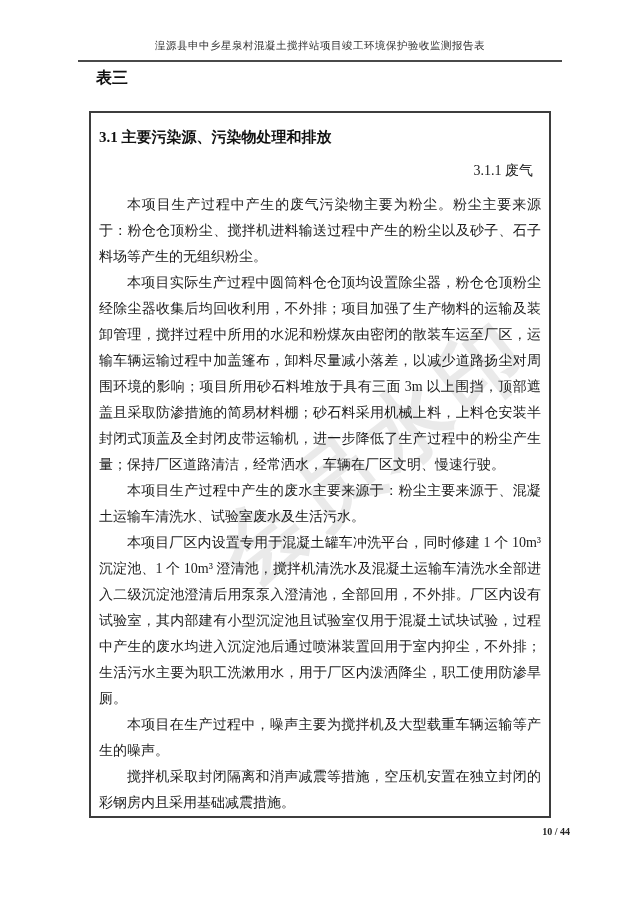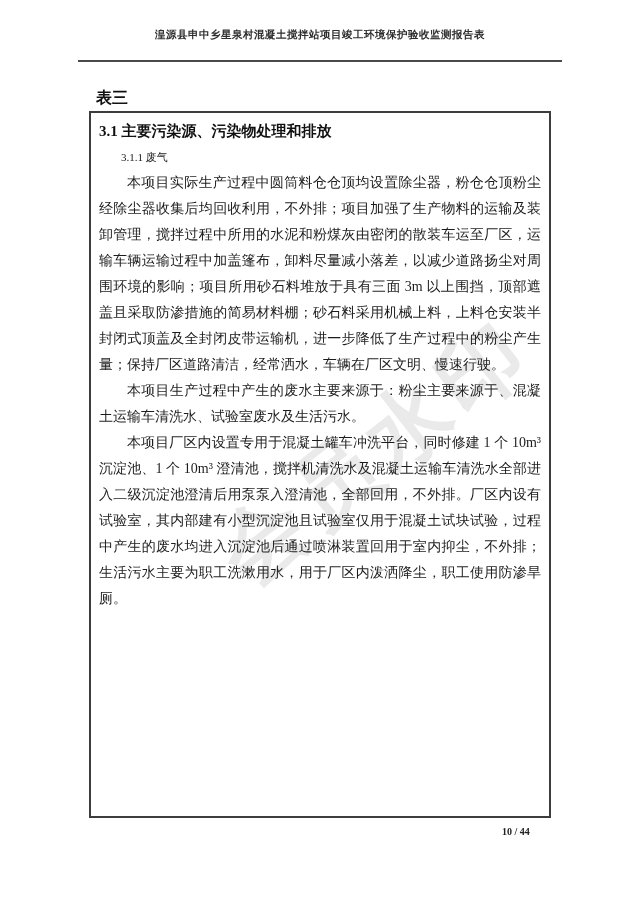--- a/index.html
+++ b/index.html
@@ -7,24 +7,24 @@
     position: relative;
     width: 640px;
     height: 905px;
     background: #ffffff;
     overflow: hidden;
     font-family: "Liberation Serif", "DejaVu Serif", serif;
     color: #1c1c1c;
   }
   .header-title {
     position: absolute;
-    top: 28px; left: 0; right: 0;
+    top: 39px; left: 0; right: 0;
     text-align: center;
     font-size: 10.5px;
-    font-weight: bold;
+    font-weight: normal;
     color: #2e2e2e;
     letter-spacing: 0.5px;
   }
   .header-rule {
     position: absolute;
     top: 60px; left: 78px;
     width: 484px; height: 2px;
     background: #4a4a4a;
   }
   .watermark {
@@ -36,60 +36,61 @@
     font-size: 84px;
     font-weight: bold;
     color: rgba(175, 175, 175, 0.26);
     letter-spacing: 8px;
     white-space: nowrap;
     pointer-events: none;
     user-select: none;
   }
   .caption {
     position: absolute;
-    top: 88px; left: 96px;
+    top: 68px; left: 96px;
     font-size: 16px;
     font-weight: bold;
     color: #111;
   }
   .sheet {
     position: absolute;
     top: 111px; left: 89px;
     width: 462px; height: 707px;
     border: 2px solid #3d3d3d;
     box-sizing: border-box;
-    padding: 5px 8px 0 8px;
+    padding: 11px 8px 0 8px;
     background: transparent;
   }
   .section-title {
     margin: 0;
     font-size: 15px;
     font-weight: bold;
     line-height: 26px;
     color: #111;
   }
   .sub {
-    margin: 0;
-    font-size: 11px;
+    margin: 8px;
+    font-size: 14px;
     line-height: 26px;
     text-indent: 2em;
+    text-align: right;
   }
   .para {
     margin: 0;
     font-size: 14px;
     line-height: 26px;
     text-indent: 2em;
     text-align: justify;
     text-justify: inter-ideograph;
   }
   .page-num {
     position: absolute;
     top: 826px; left: 502px;
     width: 68px;
-    text-align: left;
+    text-align: right;
     font-size: 10px;
     font-weight: bold;
     color: #222;
   }
 </style>
 </head>
 <body>
 
 <div class="page">
 
@@ -98,22 +99,25 @@
   <div class="header-title">湟源县申中乡星泉村混凝土搅拌站项目竣工环境保护验收监测报告表</div>
 
   <div class="header-rule"></div>
 
   <div class="caption">表三</div>
 
   <div class="sheet">
     <p class="section-title">3.1 主要污染源、污染物处理和排放</p>
 
     <p class="sub">3.1.1 废气</p>
+    <p class="para">本项目生产过程中产生的废气污染物主要为粉尘。粉尘主要来源于：粉仓仓顶粉尘、搅拌机进料输送过程中产生的粉尘以及砂子、石子料场等产生的无组织粉尘。</p>
     <p class="para">本项目实际生产过程中圆筒料仓仓顶均设置除尘器，粉仓仓顶粉尘经除尘器收集后均回收利用，不外排；项目加强了生产物料的运输及装卸管理，搅拌过程中所用的水泥和粉煤灰由密闭的散装车运至厂区，运输车辆运输过程中加盖篷布，卸料尽量减小落差，以减少道路扬尘对周围环境的影响；项目所用砂石料堆放于具有三面 3m 以上围挡，顶部遮盖且采取防渗措施的简易材料棚；砂石料采用机械上料，上料仓安装半封闭式顶盖及全封闭皮带运输机，进一步降低了生产过程中的粉尘产生量；保持厂区道路清洁，经常洒水，车辆在厂区文明、慢速行驶。</p>
 
     <p class="para">本项目生产过程中产生的废水主要来源于：粉尘主要来源于、混凝土运输车清洗水、试验室废水及生活污水。</p>
     <p class="para">本项目厂区内设置专用于混凝土罐车冲洗平台，同时修建 1 个 10m³ 沉淀池、1 个 10m³ 澄清池，搅拌机清洗水及混凝土运输车清洗水全部进入二级沉淀池澄清后用泵泵入澄清池，全部回用，不外排。厂区内设有试验室，其内部建有小型沉淀池且试验室仅用于混凝土试块试验，过程中产生的废水均进入沉淀池后通过喷淋装置回用于室内抑尘，不外排；生活污水主要为职工洗漱用水，用于厂区内泼洒降尘，职工使用防渗旱厕。</p>
 
+    <p class="para">本项目在生产过程中，噪声主要为搅拌机及大型载重车辆运输等产生的噪声。</p>
+    <p class="para">搅拌机采取封闭隔离和消声减震等措施，空压机安置在独立封闭的彩钢房内且采用基础减震措施。</p>
   </div>
 
   <div class="page-num">10 / 44</div>
 
 </div>
 
 </body></html>

